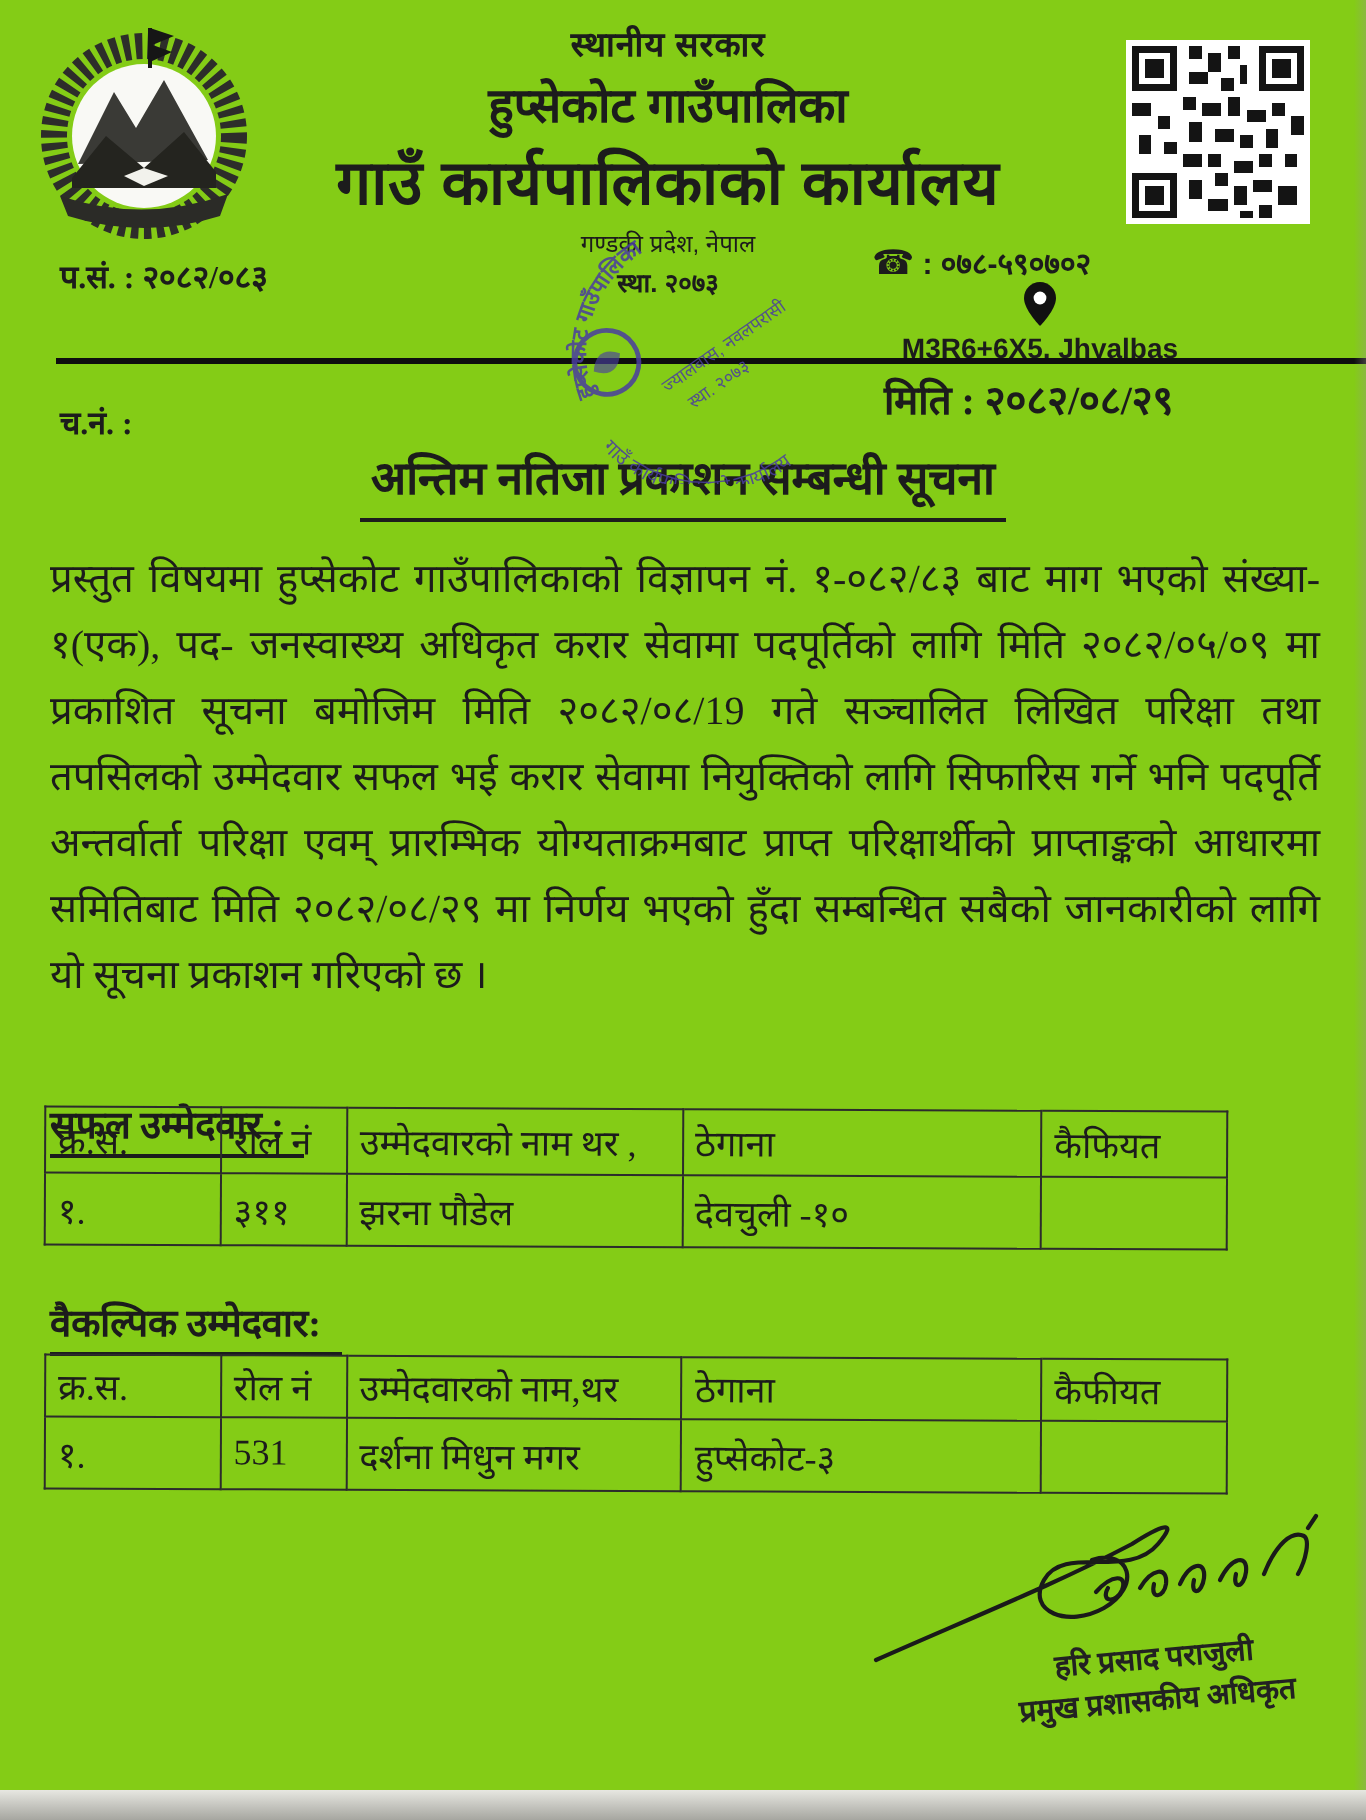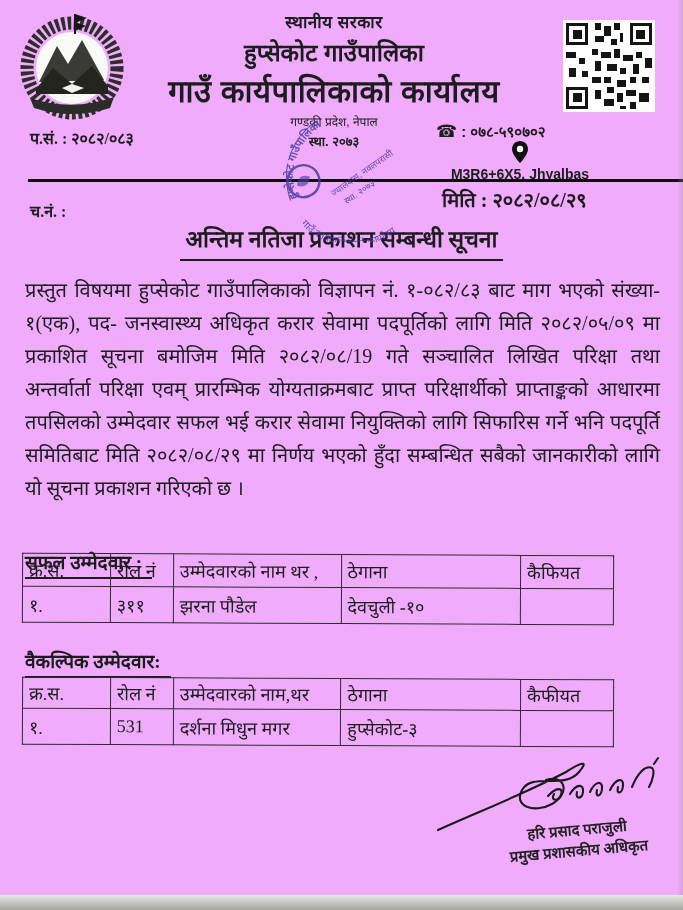--- a/index.html
+++ b/index.html
@@ -1,20 +1,20 @@
 <!DOCTYPE html>
 <html><head>
 <meta charset="utf-8">
 <style>
   * { margin:0; padding:0; box-sizing:border-box; }
   html,body { background:#8b8b86; }
   body { font-family:"Liberation Serif","DejaVu Serif",serif; }
   .page {
     position:relative; width:683px; height:910px; margin:0 auto;
-    background:#f0abfc; color:#1c1c1c; overflow:hidden;
+    background:#84cc16; color:#1c1c1c; overflow:hidden;
   }
   
   .logo { position:absolute; left:12px; top:4px; width:120px; height:122px; }
   .hdr-center { position:absolute; left:108px; top:10px; width:452px; text-align:center;
     font-family:"Liberation Sans","DejaVu Sans",sans-serif; }
   .gov-label   { font-size:17px; font-weight:bold; letter-spacing:.5px; }
   .muni-name   { font-size:24px; font-weight:bold; margin-top:2px; }
   .office-name { font-size:31px; font-weight:bold; margin-top:1px; letter-spacing:.5px; }
   .addr1 { font-size:15px; font-weight:bold; margin-top:4px; }
   .addr2 { font-size:12px; font-weight:normal; margin-top:2px; }
@@ -171,22 +171,22 @@
   </div>
 
   <div class="title-wrap">
     <span class="doc-title">अन्तिम नतिजा प्रकाशन सम्बन्धी सूचना</span>
   </div>
 
   <div class="body-text">
     <div class="body-line">प्रस्तुत विषयमा हुप्सेकोट गाउँपालिकाको विज्ञापन नं. १-०८२/८३ बाट माग भएको संख्या-</div>
     <div class="body-line">१(एक), पद- जनस्वास्थ्य अधिकृत करार सेवामा पदपूर्तिको लागि मिति २०८२/०५/०९ मा</div>
     <div class="body-line">प्रकाशित सूचना बमोजिम मिति २०८२/०८/19 गते सञ्चालित लिखित परिक्षा तथा</div>
+    <div class="body-line">तपसिलको उम्मेदवार सफल भई करार सेवामा नियुक्तिको लागि सिफारिस गर्ने भनि पदपूर्ति</div>
     <div class="body-line">अन्तर्वार्ता परिक्षा एवम् प्रारम्भिक योग्यताक्रमबाट प्राप्त परिक्षार्थीको प्राप्ताङ्कको आधारमा</div>
-    <div class="body-line">तपसिलको उम्मेदवार सफल भई करार सेवामा नियुक्तिको लागि सिफारिस गर्ने भनि पदपूर्ति</div>
     <div class="body-line">समितिबाट मिति २०८२/०८/२९ मा निर्णय भएको हुँदा सम्बन्धित सबैको जानकारीको लागि</div>
     <div class="body-line last">यो सूचना प्रकाशन गरिएको छ ।</div>
   </div>
 
   <div class="sec-head sec1">
     <span>सफल उम्मेदवार   :</span>
   </div>
   <table class="cand-table t1">
     <colgroup>
         <col style="width:88px">

